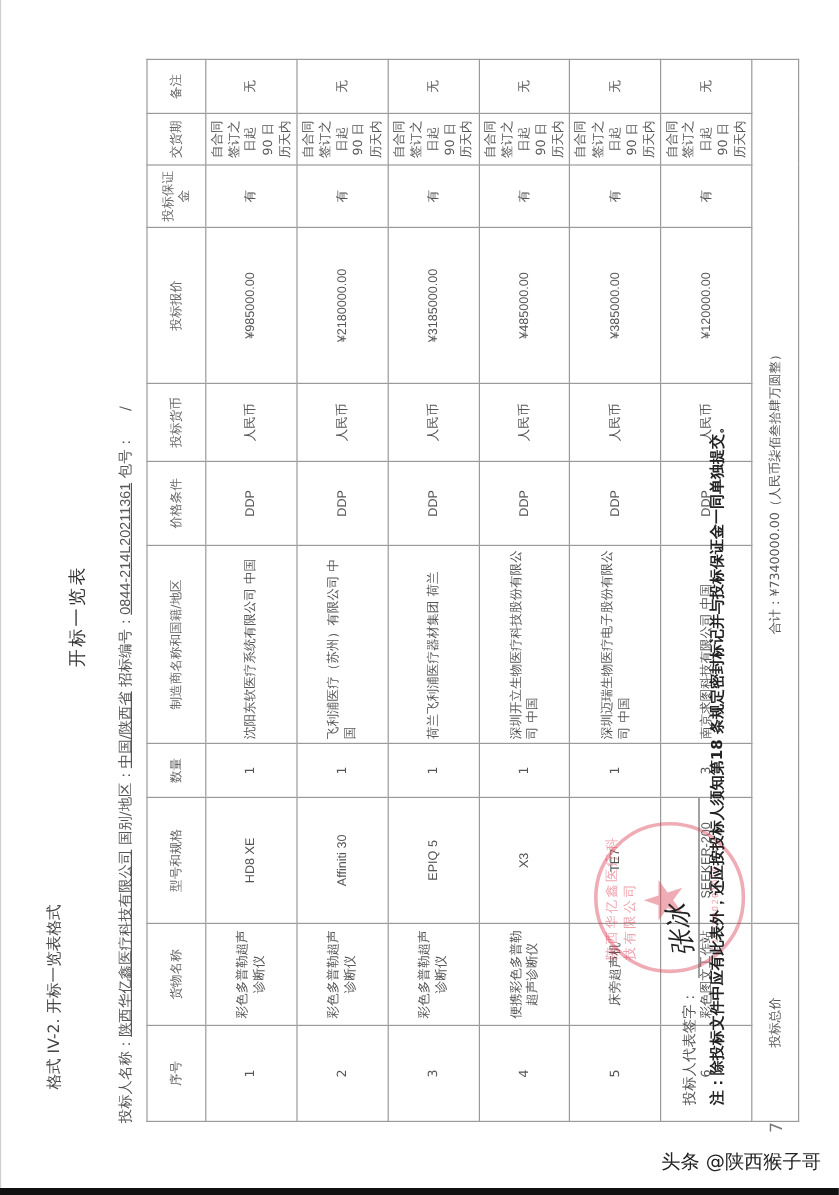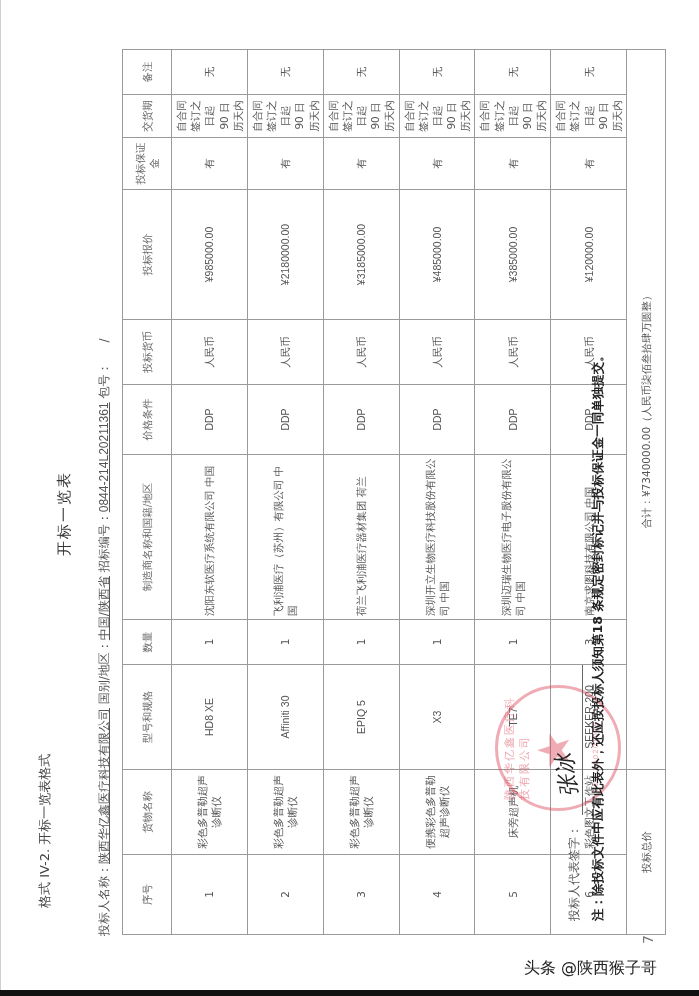--- a/index.html
+++ b/index.html
@@ -40,21 +40,21 @@
     position:absolute; left:185px; top:495px; width:120px; height:120px;
     border:3px solid rgba(220,70,90,0.45); border-radius:50%;
     color:rgba(220,70,90,0.5); font-size:12px;
   }
   .stamp .star { position:absolute; left:38px; top:34px; font-size:44px; line-height:44px; color:rgba(220,70,90,0.45); }
   .stamp .ring { position:absolute; left:8px; top:4px; font-size:11px; letter-spacing:2px; }
   .stamp .code { position:absolute; left:16px; top:94px; font-size:7px; letter-spacing:1px; }
   .page-num { position:absolute; left:52px; top:640px; font-size:14px; color:#777; }
   .wm-fix {
     
-    position:absolute; left:524px; top:958px; font-size:16px; color:#222; white-space:nowrap;
+    position:absolute; left:551px; top:958px; font-size:16px; color:#222; white-space:nowrap;
   }
 </style>
 </head>
 <body>
 
 <div class="frame-left"></div>
 
 <div class="page">
   <div class="form-label">格式 IV-2. 开标一览表格式</div>
   <div class="doc-title">开标一览表</div>

